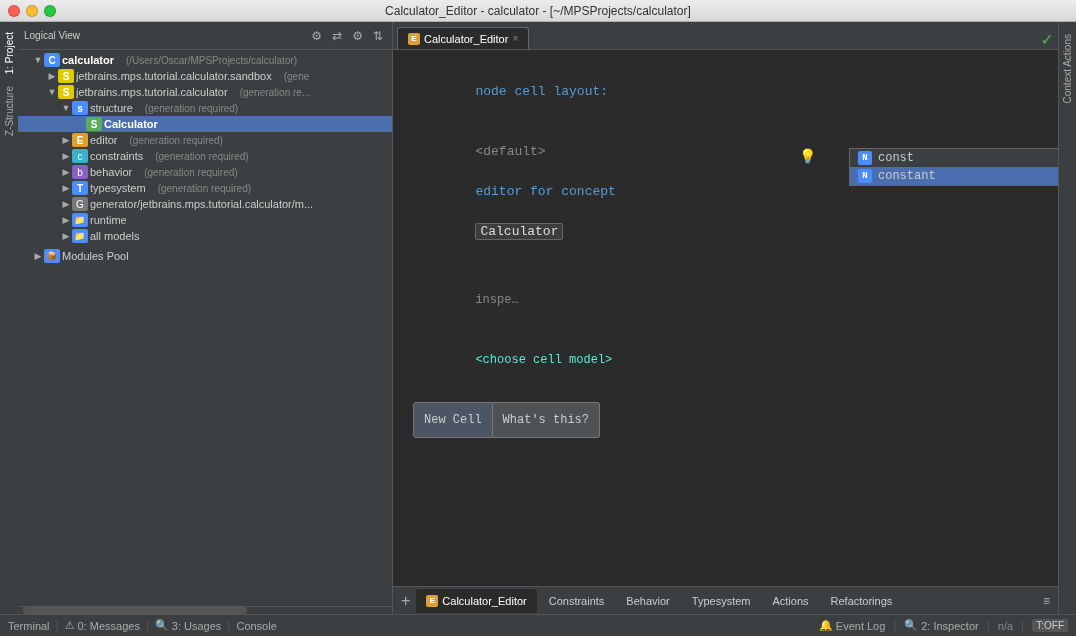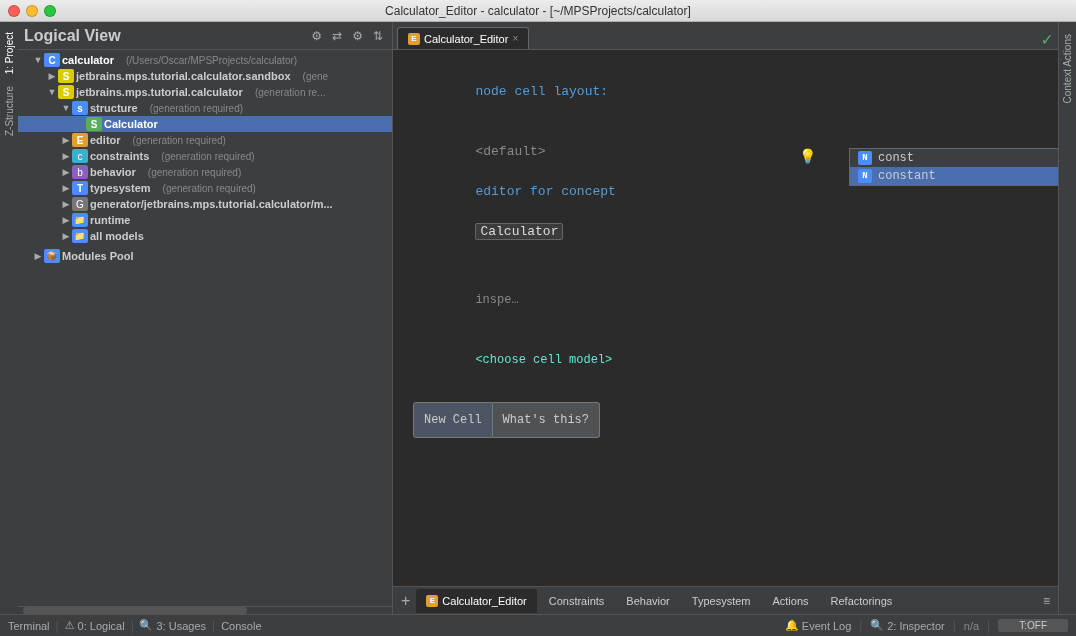--- a/index.html
+++ b/index.html
@@ -88,22 +88,22 @@
       height: 28px;
       display: flex;
       align-items: center;
       padding: 0 6px;
       gap: 4px;
       border-bottom: 1px solid #555;
       flex-shrink: 0;
     }
     .sidebar-toolbar-title {
       color: #ccc;
-      font-size: 16px;
-      font-weight: bold;
+      font-size: 10px;
+      font-weight: normal;
       margin-right: auto;
     }
     .toolbar-icon {
       color: #aaa;
       font-size: 12px;
       cursor: pointer;
       padding: 2px 3px;
     }
     .sidebar-tree {
       flex: 1;
@@ -140,21 +140,21 @@
       margin-right: 2px;
       border-radius: 2px;
     }
     .icon-blue { background: #4b8cff; color: white; font-weight: bold; }
     .icon-green { background: #5aad5a; color: white; font-weight: bold; }
     .icon-orange { background: #e0a030; color: white; font-weight: bold; }
     .icon-yellow { background: #ddcc00; color: white; font-weight: bold; }
     .icon-purple { background: #8a5fc0; color: white; }
     .icon-cyan { background: #3ab0cc; color: white; }
     .icon-gray { background: #777; color: white; }
-    .tree-label { color: #ccc; overflow: hidden; text-overflow: ellipsis; font-weight: bold; }
+    .tree-label { color: #ccc; overflow: hidden; text-overflow: ellipsis; }
     .tree-label-bold { font-weight: bold; color: #fff; }
     .tree-label-gray { color: #888; font-size: 10px; margin-left: 12px; }
 
     .sidebar-scrollbar {
       height: 8px;
       background: #3c3f41;
       border-top: 1px solid #555;
     }
     .scrollbar-track {
       height: 100%;
@@ -406,21 +406,21 @@
       align-items: center;
     }
     .status-na {
       color: #888;
       font-size: 11px;
     }
     .status-toff {
       background: #555;
       color: #ccc;
       font-size: 10px;
-      padding: 1px 21px;
+      padding: 1px 4px;
       border-radius: 2px;
     }
 
     
     .check-mark {
       position: absolute;
       top: 30px;
       right: 22px;
       color: #5aad5a;
       font-size: 16px;
@@ -692,21 +692,21 @@
 
 </div>
 
 <div class="status-bar">
   <div class="status-item">
     <span>Terminal</span>
   </div>
   <span class="status-sep">|</span>
   <div class="status-item">
     <span>⚠</span>
-    <span>0: Logical</span>
+    <span>0: Messages</span>
   </div>
   <span class="status-sep">|</span>
   <div class="status-item">
     <span>🔍</span>
     <span>3: Usages</span>
   </div>
   <span class="status-sep">|</span>
   <div class="status-item">
     <span>Console</span>
   </div>

